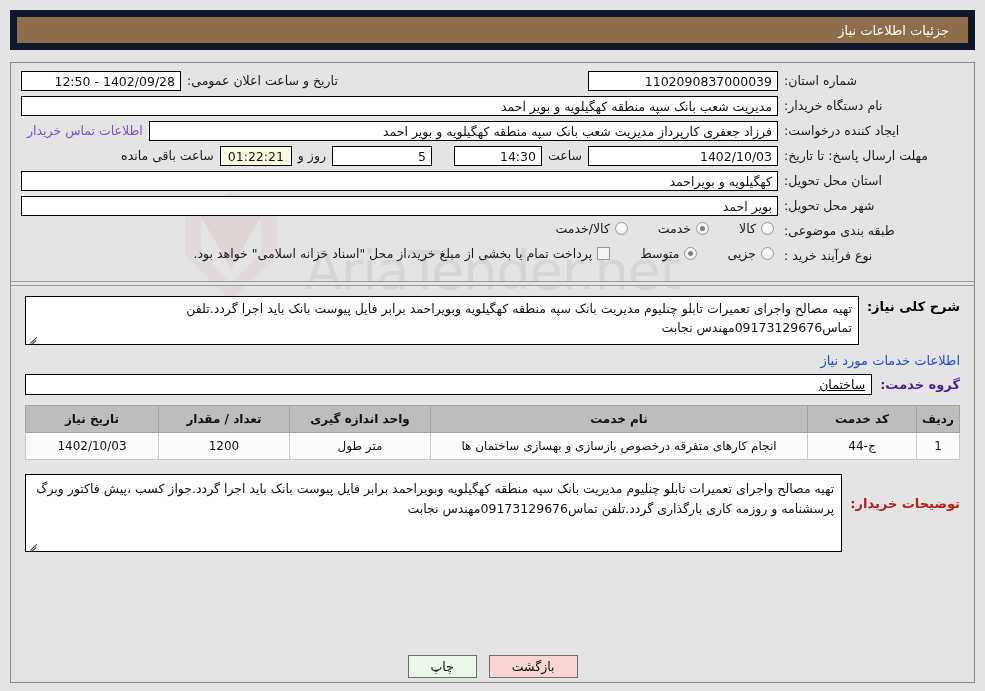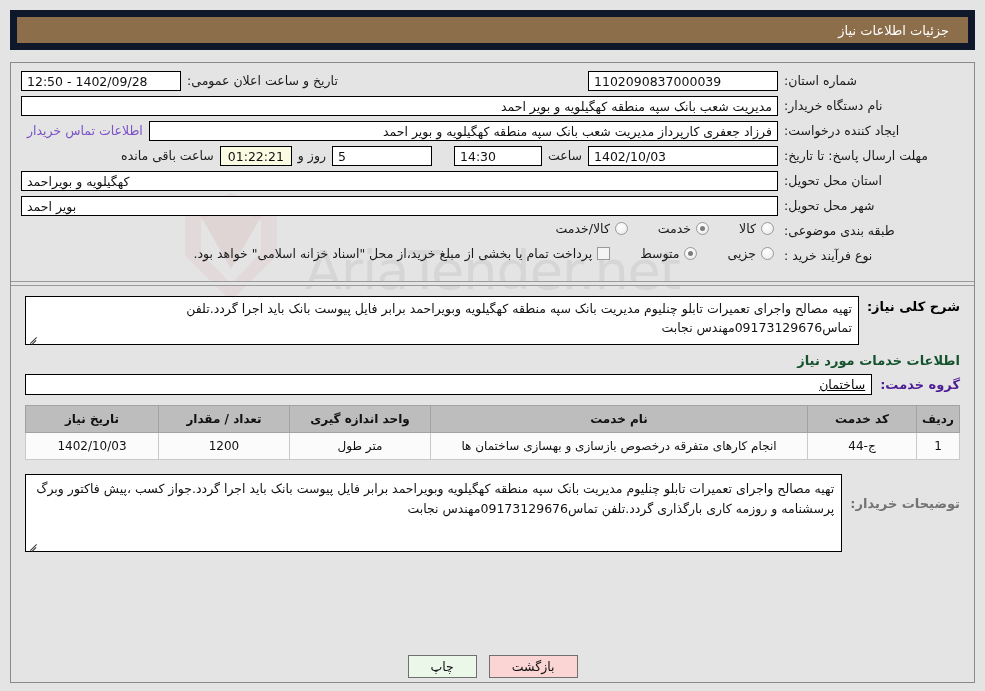--- a/index.html
+++ b/index.html
@@ -132,21 +132,21 @@
   }
   .field {
     border: 1px solid #000000;
     background: #ffffff;
     height: 20px;
     line-height: 19px;
     font-size: 12.5px;
     color: #111111;
     box-sizing: border-box;
     padding: 0 5px;
-    text-align: left;
+    text-align: right;
     white-space: nowrap;
     overflow: hidden;
   }
   .field.fill {
     flex: 1 1 auto;
     min-width: 0;
   }
   .field.right-text { text-align: right; }
 
   .inline-lbl {
@@ -294,22 +294,22 @@
     left: 3px;
     bottom: 0px;
     width: 6px;
     height: 1px;
     background: #333;
     transform: rotate(-45deg);
   }
 
   .sec-heading {
     font-size: 13px;
-    font-weight: bold;
-    color: #14532d;
+    font-weight: normal;
+    color: #1d4ed8;
     text-align: right;
     padding: 6px 14px 2px 14px;
   }
 
   .group-row {
     display: flex;
     align-items: center;
     padding: 4px 14px 8px 14px;
   }
   .group-row .glabel {
@@ -364,21 +364,21 @@
 
   
   .notes-wrap {
     display: flex;
     align-items: flex-start;
     padding: 8px 14px 4px 14px;
   }
   .notes-label {
     font-size: 13px;
     font-weight: bold;
-    color: #737373;
+    color: #b91c1c;
     white-space: nowrap;
     padding-left: 8px;
     padding-top: 22px;
   }
   .notes-box {
     border: 1px solid #000;
     background: #fff;
     flex: 1 1 auto;
     height: 78px;
     font-size: 12.5px;

